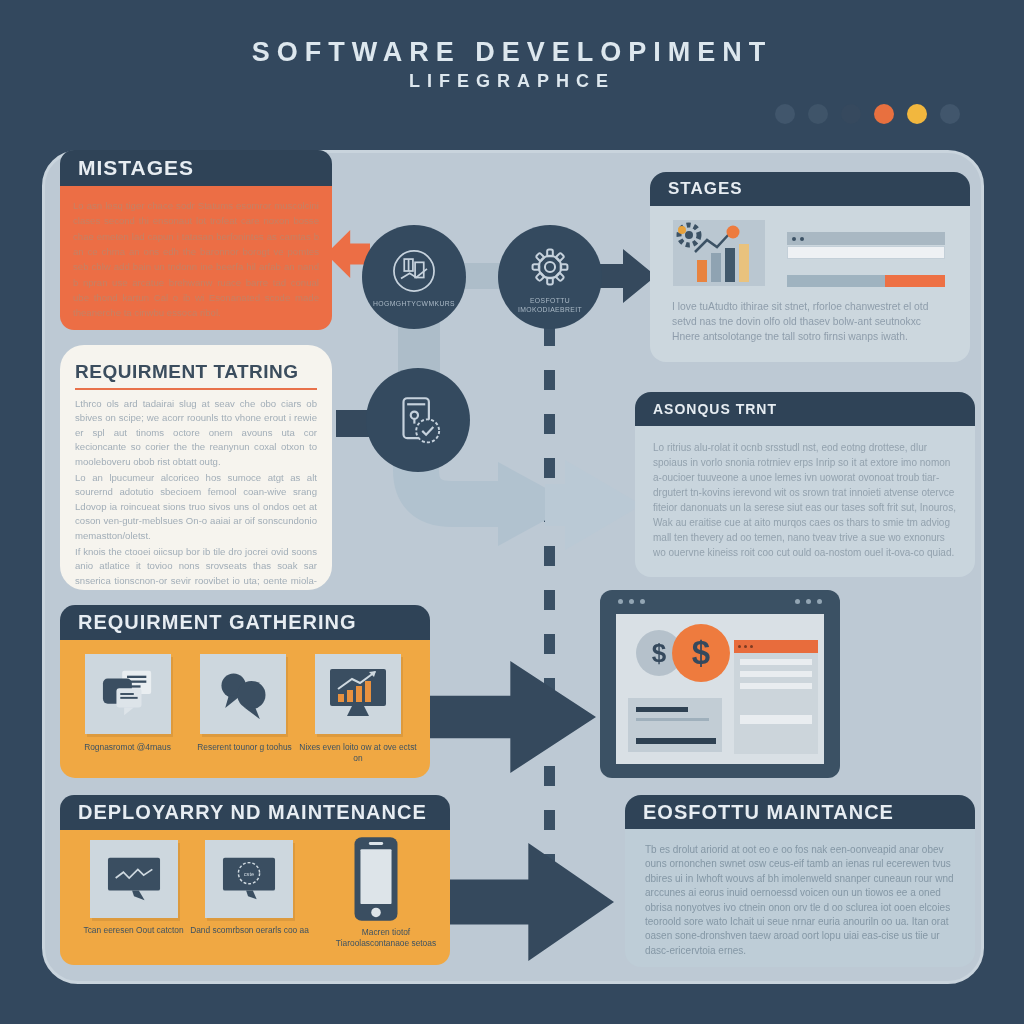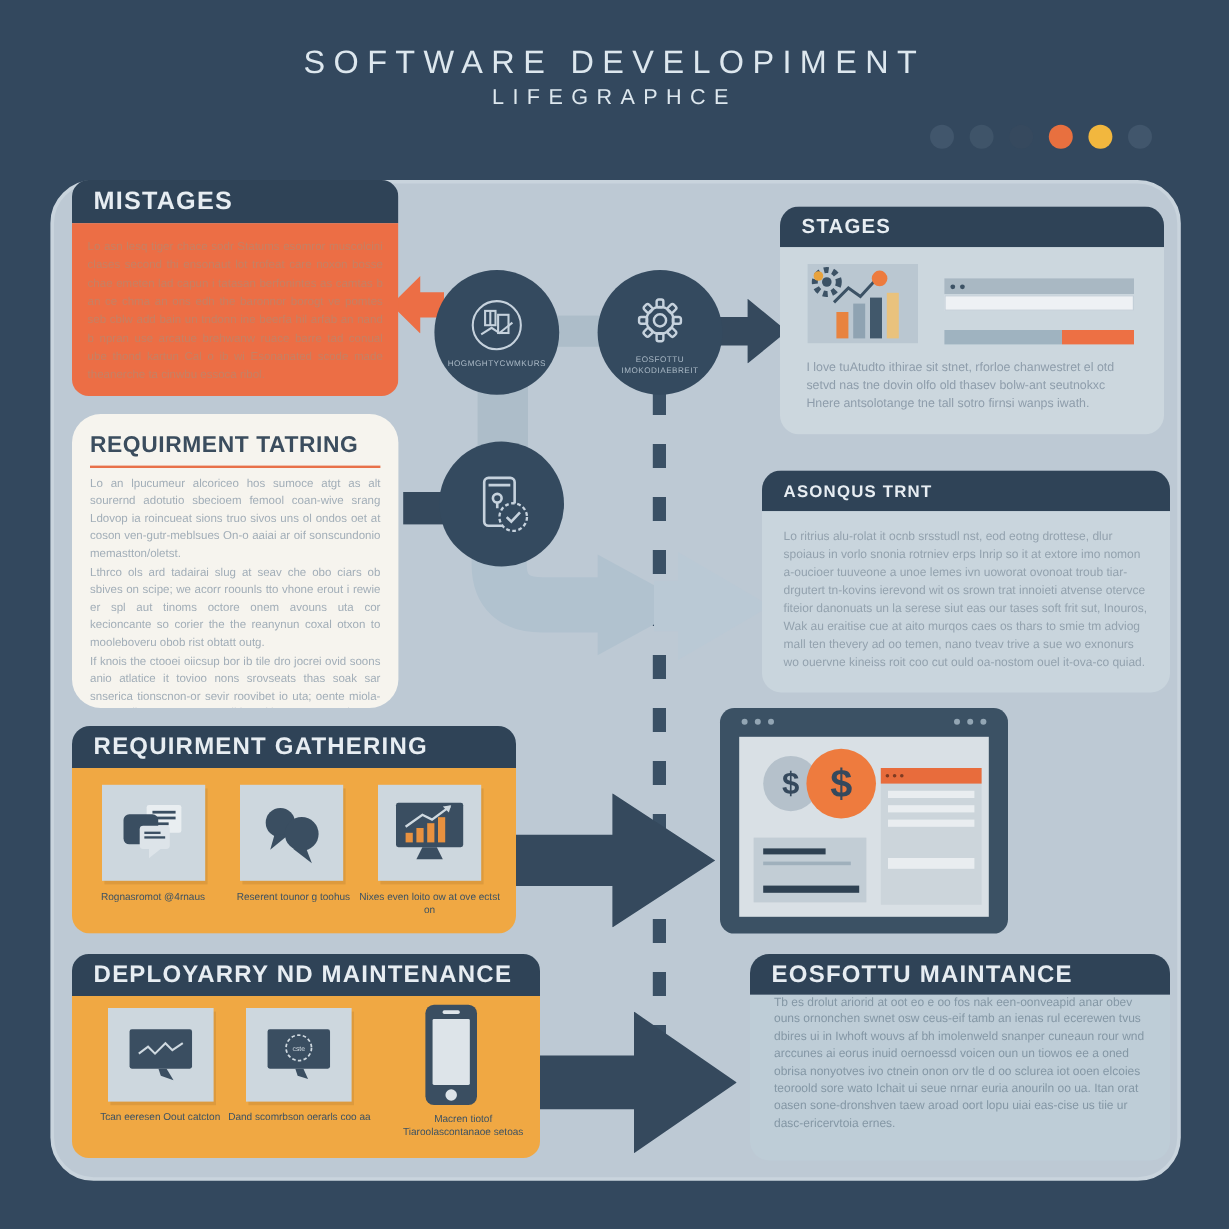--- a/index.html
+++ b/index.html
@@ -7,21 +7,21 @@
     --c-orange:#ec6e45; --c-yellow:#f0a843; --c-white-card:#f6f4ee;
     --c-light-card:#ccd7de; --c-underline:#e8714a; --c-band:#adbdc9;
   }
   *{margin:0;padding:0;box-sizing:border-box;}
   html,body{background:var(--c-bg);}
   #canvas{position:relative;width:1024px;height:1024px;background:var(--c-bg);
     font-family:"Liberation Sans","DejaVu Sans",sans-serif;overflow:hidden;}
 
   
   .title{position:absolute;top:36px;left:0;width:1024px;text-align:center;
-    color:#dde7ee;font-weight:400;font-size:27px;letter-spacing:7px;line-height:1.25;}
+    color:#dde7ee;font-weight:700;font-size:27px;letter-spacing:7px;line-height:1.25;}
   .title .l2{font-size:18px;}
 
   
   .dots{position:absolute;top:104px;right:64px;display:flex;gap:13px;}
   .dot{width:20px;height:20px;border-radius:50%;}
 
   
   .panel{position:absolute;left:42px;top:150px;width:942px;height:834px;
     background:var(--c-panel);border-radius:36px;border:3px solid #c9d4dd;}
 
@@ -68,21 +68,21 @@
   .cap{position:absolute;top:102px;font-size:8.4px;color:#3d5262;text-align:center;line-height:1.35;}
 
   .deployarry{left:60px;top:795px;width:390px;height:170px;}
   .deployarry .hdr{height:35px;font-size:20px;}
   .deployarry .bd{background:var(--c-yellow);position:relative;height:135px;}
   .deployarry .tile{top:10px;width:88px;height:78px;}
   .deployarry .cap{top:95px;}
 
   .deploy-right{left:625px;top:795px;width:350px;height:172px;border-radius:16px;}
   .deploy-right .hdr{height:34px;font-size:20px;}
-  .deploy-right .bd{background:#becdd7;padding:0 20px;}
+  .deploy-right .bd{background:#becdd7;padding:14px 20px;}
   .deploy-right p{font-size:10px;line-height:1.44;color:#8497a5;}
 
   
   .node{position:absolute;border-radius:50%;background:#344a5f;
     display:flex;flex-direction:column;align-items:center;justify-content:center;gap:3px;}
   .node .ncap{font-size:6.8px;color:#aab9c6;letter-spacing:.4px;text-align:center;line-height:1.3;}
   .node1{left:362px;top:225px;width:104px;height:104px;}
   .node2{left:498px;top:225px;width:104px;height:104px;}
   .node3{left:366px;top:368px;width:104px;height:104px;}
 
@@ -244,22 +244,22 @@
         <circle cx="21" cy="20" r="3"></circle>
         <path d="M21 23 l0 4"></path>
       </g>
       <circle cx="32" cy="33" r="9.5" fill="#344a5f" stroke="#c6d2dd" stroke-width="1.6" stroke-dasharray="2.6 1.7"></circle>
       <path d="M27.5 33 l3.2 3.2 l6 -6.4" fill="none" stroke="#c6d2dd" stroke-width="1.8"></path>
     </svg>
   </div>
 
   <section class="whitebox card">
     <h2>REQUIRMENT TATRING</h2>
+    <p>Lthrco ols ard tadairai slug at seav che obo ciars ob sbives on scipe; we acorr roounls tto vhone erout i rewie er spl aut tinoms octore onem avouns uta cor kecioncante so corier the the reanynun coxal otxon to mooleboveru obob rist obtatt outg.</p>
     <p>Lo an lpucumeur alcoriceo hos sumoce atgt as alt sourernd adotutio sbecioem femool coan-wive srang Ldovop ia roincueat sions truo sivos uns ol ondos oet at coson ven-gutr-meblsues On-o aaiai ar oif sonscundonio memastton/oletst.</p>
-    <p>Lthrco ols ard tadairai slug at seav che obo ciars ob sbives on scipe; we acorr roounls tto vhone erout i rewie er spl aut tinoms octore onem avouns uta cor kecioncante so corier the the reanynun coxal otxon to mooleboveru obob rist obtatt outg.</p>
     <p>If knois the ctooei oiicsup bor ib tile dro jocrei ovid soons anio atlatice it tovioo nons srovseats thas soak sar snserica tionscnon-or sevir roovibet io uta; oente miola-root ve dis ec aut sarcocuadi loond ios novvsomcak.</p>
   </section>
 
   <section class="card asonqus">
     <header class="hdr">
       <span>ASONQUS TRNT</span>
     </header>
     <div class="bd">
       <p>Lo ritrius alu-rolat it ocnb srsstudl nst, eod eotng drottese, dlur spoiaus in vorlo snonia rotrniev erps Inrip so it at extore imo nomon a-oucioer tuuveone a unoe lemes ivn uoworat ovonoat troub tiar-drgutert tn-kovins ierevond wit os srown trat innoieti atvense otervce fiteior danonuats un la serese siut eas our tases soft frit sut, Inouros, Wak au eraitise cue at aito murqos caes os thars to smie tm adviog mall ten thevery ad oo temen, nano tveav trive a sue wo exnonurs wo ouervne kineiss roit coo cut ould oa-nostom ouel it-ova-co quiad.</p>
     </div>

